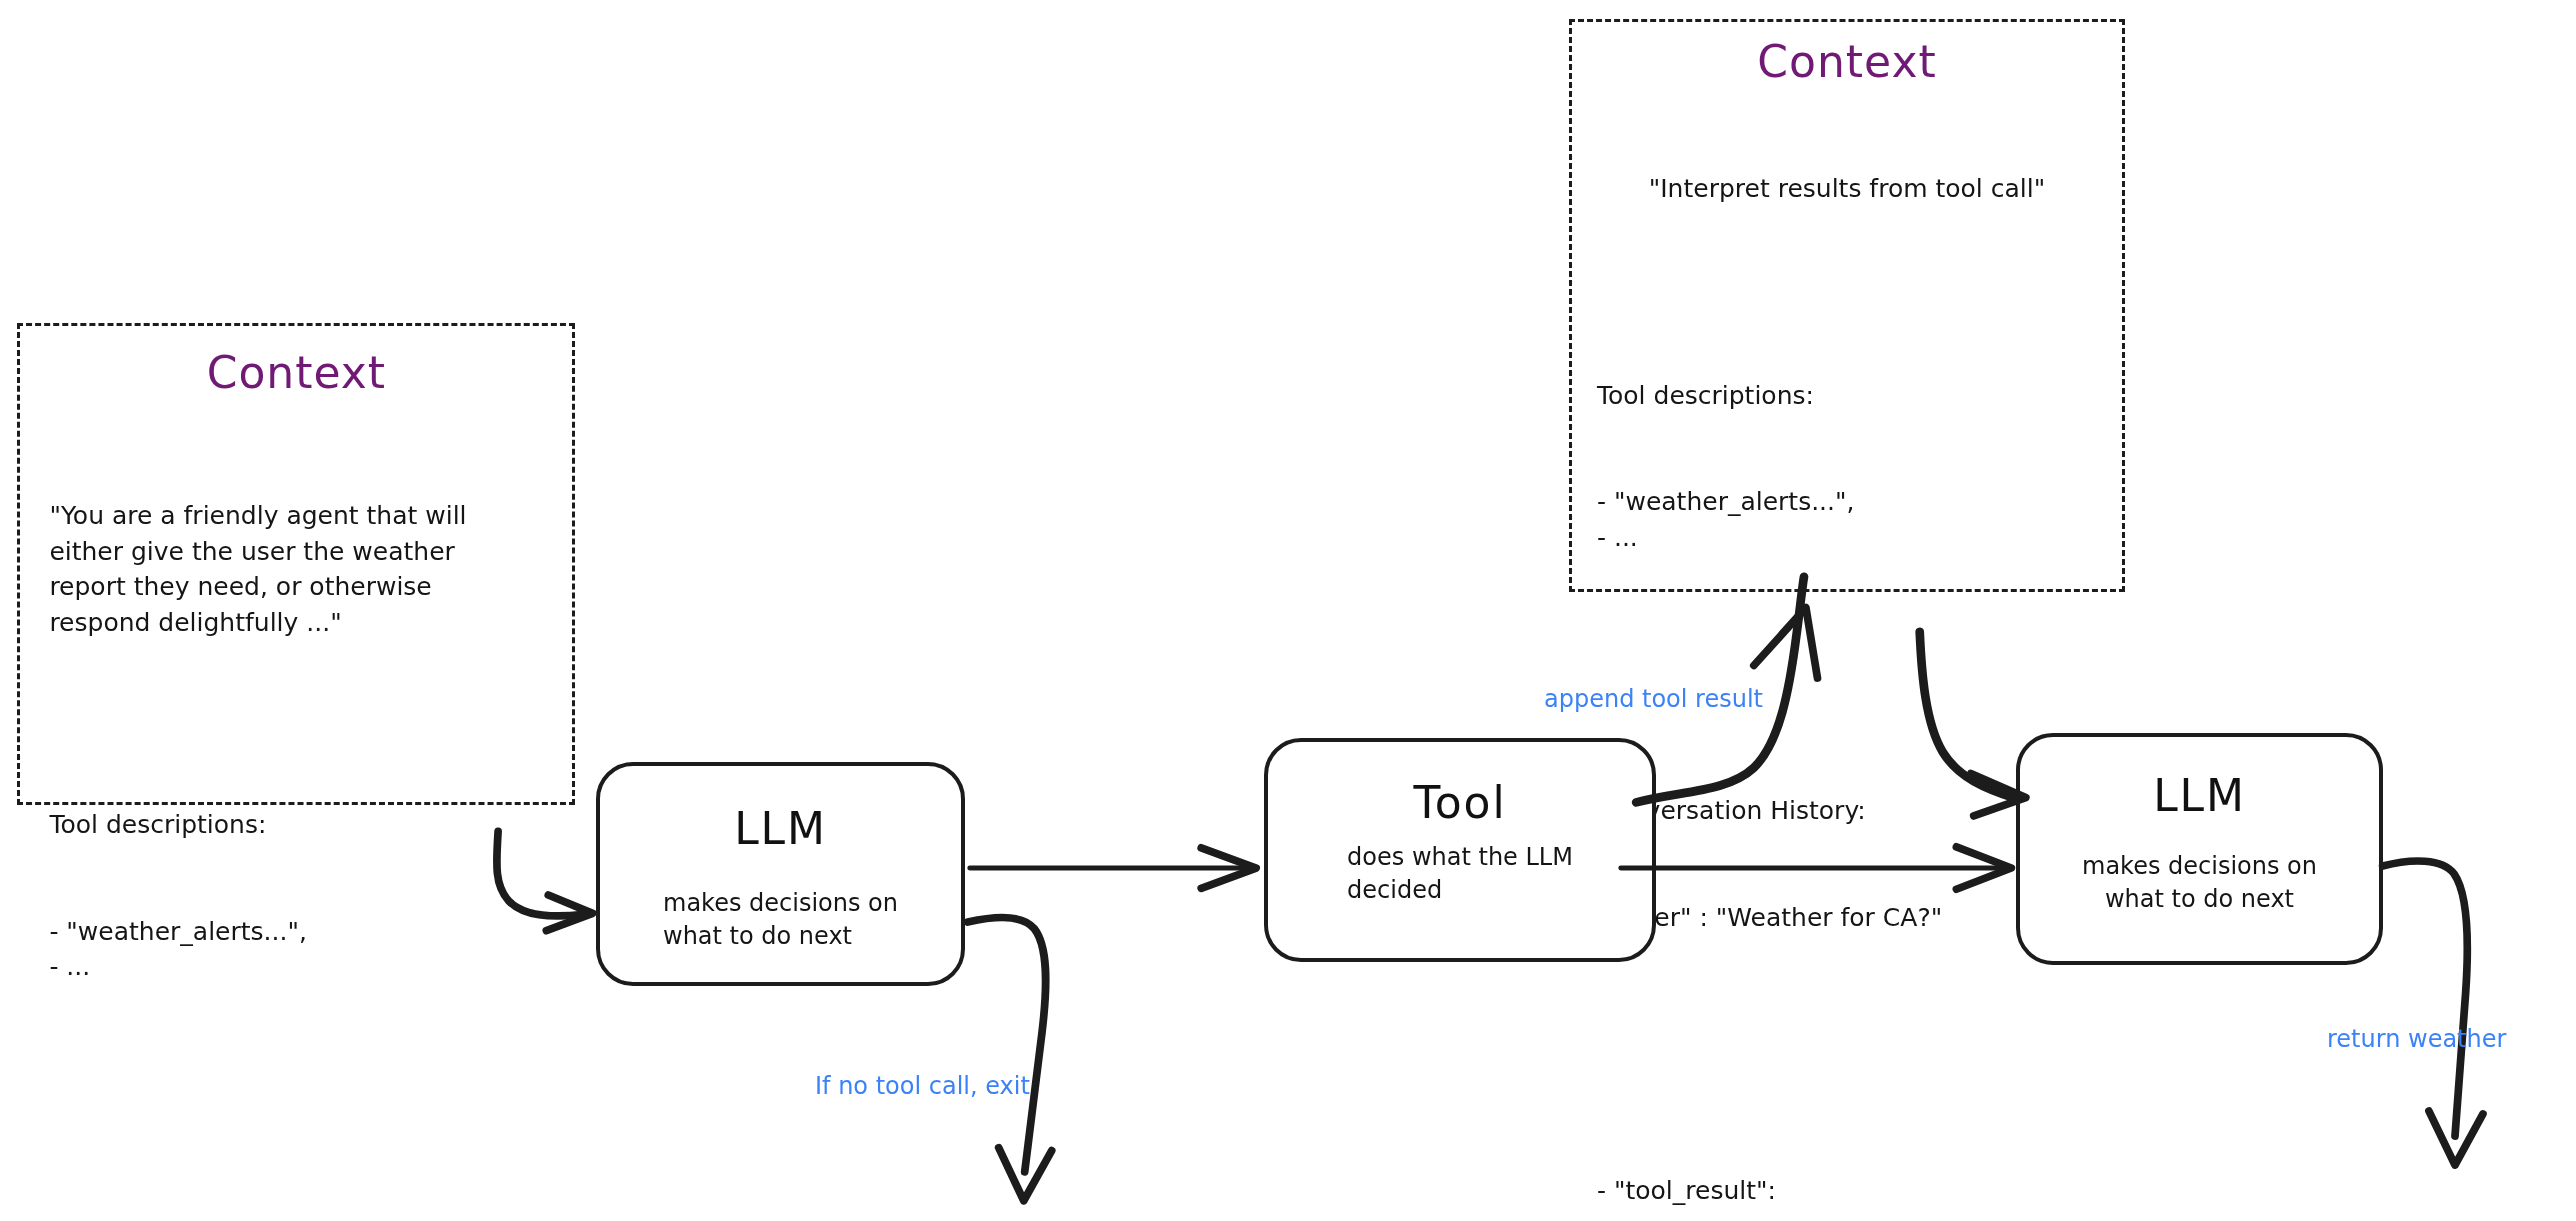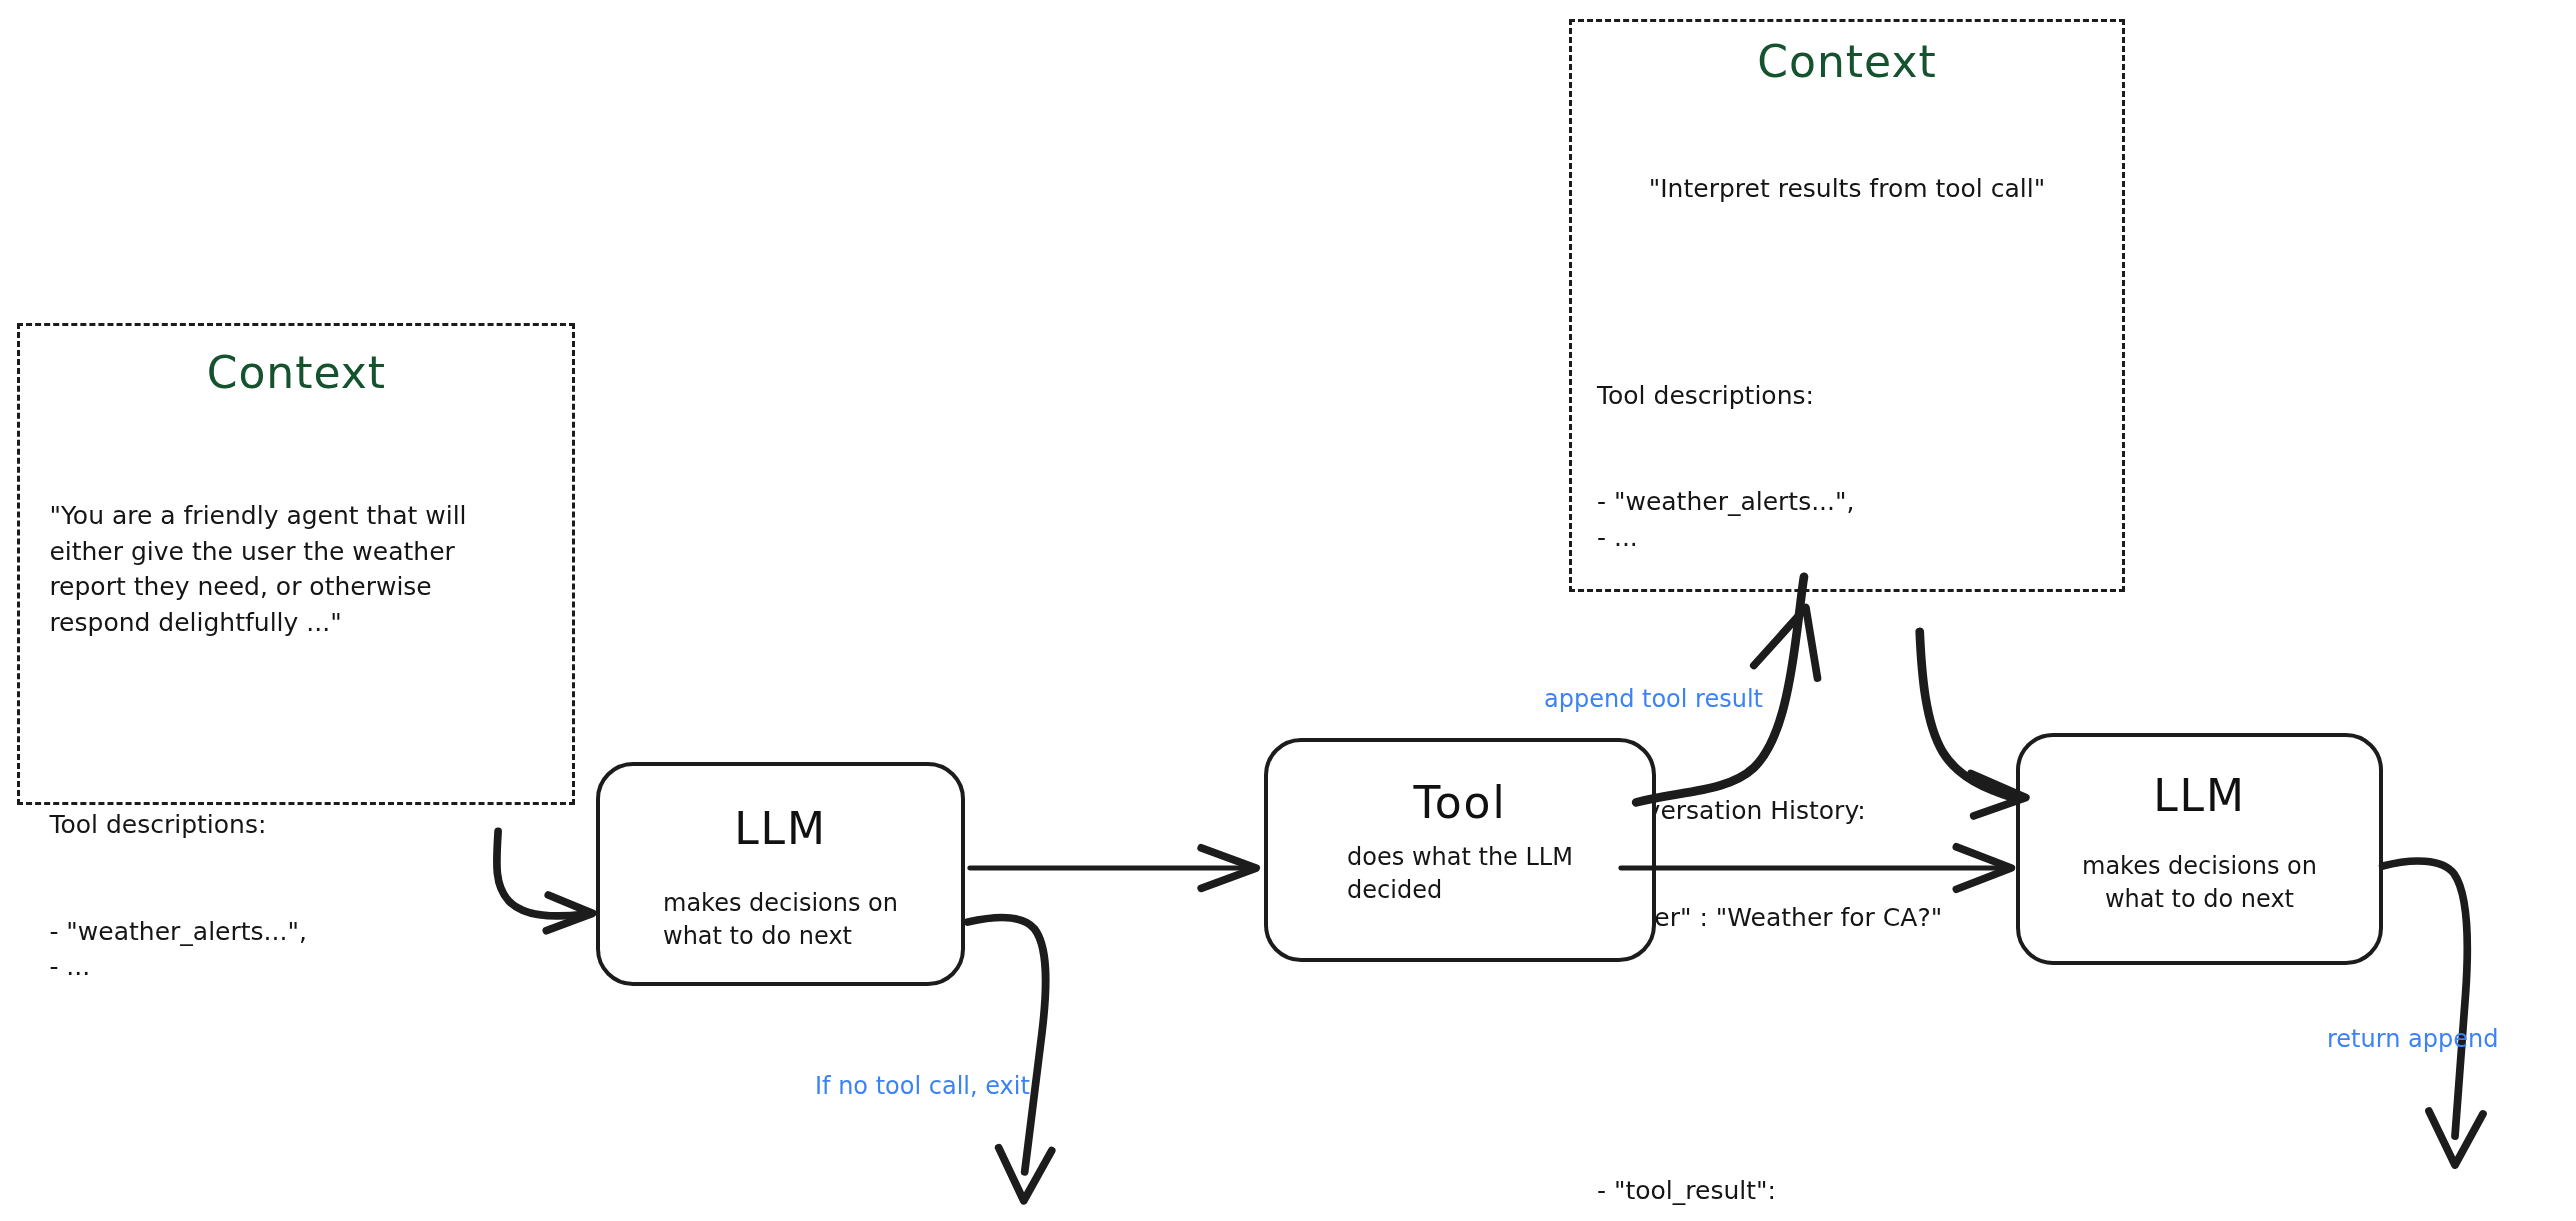--- a/index.html
+++ b/index.html
@@ -34,21 +34,21 @@
     position: absolute;
     box-sizing: border-box;
     border: 3.9px dashed #1c1c1c;
     background: transparent;
   }
   .ctx-title {
     text-align: center;
     font-size: 44px;
     letter-spacing: 1px;
     font-weight: 400;
-    color: #14532d;
+    color: #701a75;
     white-space: nowrap;
   }
   .ctx-body {
     font-size: 25px;
     line-height: 1.42;
     color: #151515;
     white-space: pre-wrap;
   }
   .ctx-para { margin: 0 0 25px 0; }
   .ctx-para:last-child { margin-bottom: 0; }
@@ -228,16 +228,16 @@
 
     <g>
       <path d="M 2470 898 C 2500 890, 2532 890, 2544 906 C 2558 926, 2560 972, 2556 1030
                C 2552 1088, 2548 1140, 2545 1178" fill="none" stroke="#1c1c1c" stroke-width="8" stroke-linecap="round"></path>
       <path d="M 2518 1152 L 2545 1208 L 2574 1155" fill="none" stroke="#1c1c1c" stroke-width="8" stroke-linecap="round" stroke-linejoin="round"></path>
     </g>
   </svg>
 
   <div class="edge-label" id="label-no-tool-call">If no tool call, exit</div>
   <div class="edge-label" id="label-append">append tool result</div>
-  <div class="edge-label" id="label-return">return append</div>
+  <div class="edge-label" id="label-return">return weather</div>
 
 </div>
 
 
 </body></html>

